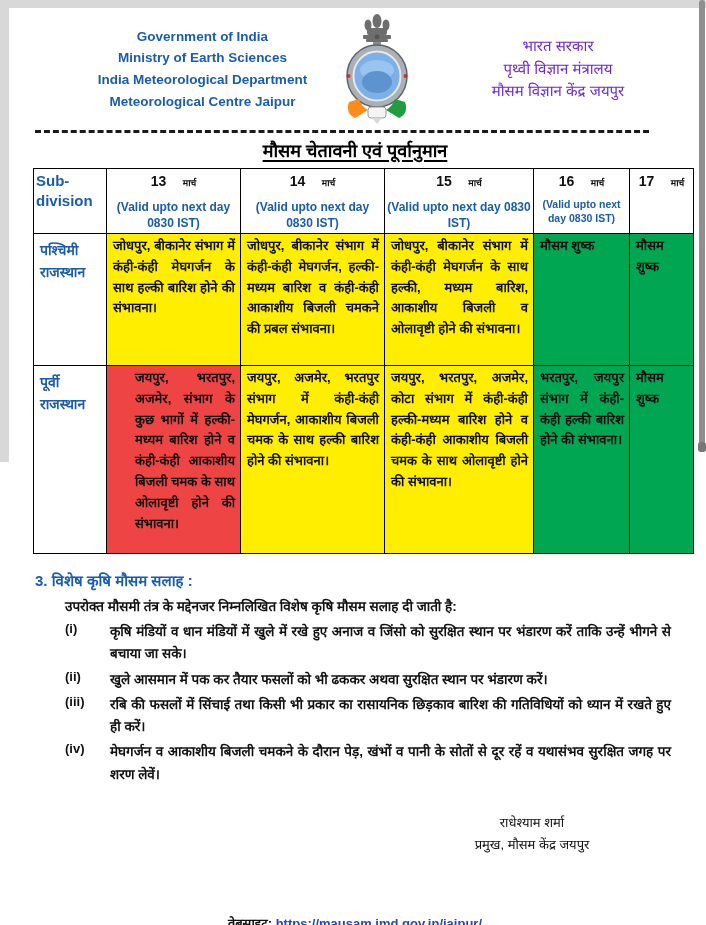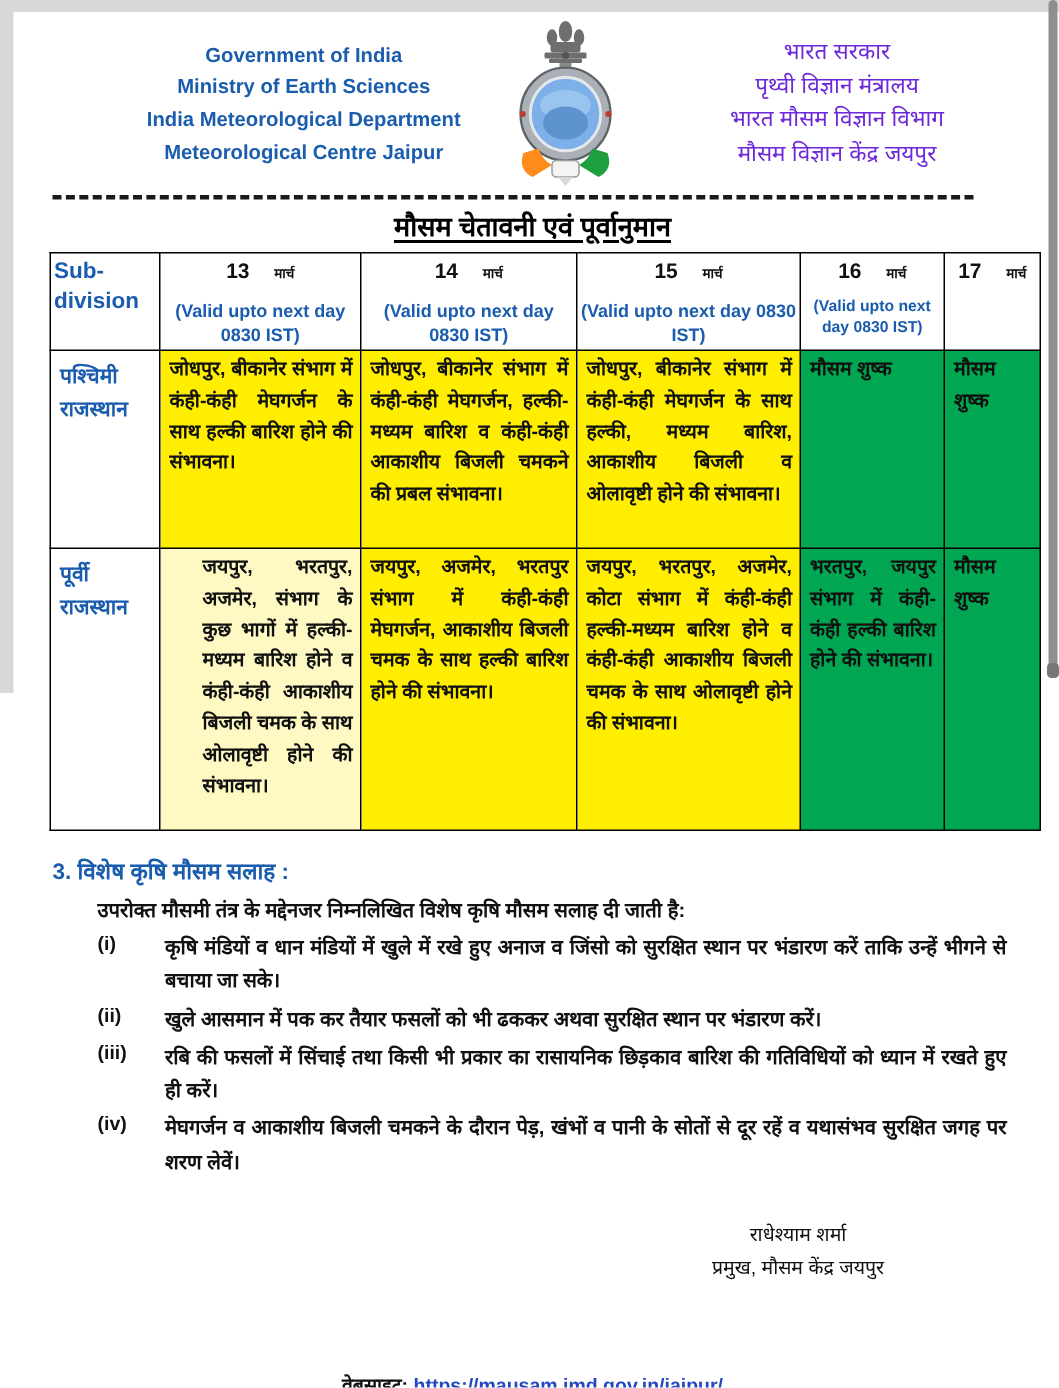--- a/index.html
+++ b/index.html
@@ -98,21 +98,20 @@
 
         <path d="M14 90 Q10 101 20 106 L33 98 Q26 94 24 87 Z" fill="#ff8c1a"></path>
         <path d="M70 90 Q74 101 64 106 L51 98 Q58 94 60 87 Z" fill="#1e9e3e"></path>
         <rect x="33" y="95" width="18" height="11" rx="3" fill="#f4f4f4" stroke="#9a9a9a"></rect>
         <path d="M37 106 L42 112 L47 106 Z" fill="#d9d9d9"></path>
       </svg>
     </div>
     <div class="hdr-hi">
       <div>भारत सरकार</div>
       <div>पृथ्वी विज्ञान मंत्रालय</div>
-      <div>भारत मौसम विज्ञान विभाग</div>
       <div>मौसम विज्ञान केंद्र जयपुर</div>
     </div>
   </div>
 
   <div class="dashes"></div>
 
   <div class="title">मौसम चेतावनी एवं पूर्वानुमान</div>
 
   <table class="wx">
     <colgroup>
@@ -150,21 +149,21 @@
     <tr class="r1">
       <td class="lbl">पश्चिमी राजस्थान</td>
       <td class="cell" style="background-color: rgb(255, 238, 0);">जोधपुर, बीकानेर संभाग में कंही-कंही मेघगर्जन के साथ हल्की बारिश होने की संभावना।</td>
       <td class="cell" style="background-color: rgb(255, 238, 0);">जोधपुर, बीकानेर संभाग में कंही-कंही मेघगर्जन, हल्की-मध्यम बारिश व कंही-कंही आकाशीय बिजली चमकने की प्रबल संभावना।</td>
       <td class="cell" style="background-color: rgb(255, 238, 0);">जोधपुर, बीकानेर संभाग में कंही-कंही मेघगर्जन के साथ हल्की, मध्यम बारिश, आकाशीय बिजली व ओलावृष्टी होने की संभावना।</td>
       <td class="cell" style="background-color: rgb(0, 166, 81);">मौसम शुष्क</td>
       <td class="cell" style="background-color: rgb(0, 166, 81);">मौसम शुष्क</td>
     </tr>
     <tr class="r2">
       <td class="lbl">पूर्वी राजस्थान</td>
-      <td class="cell" style="background-color: #fef9c3; padding-left: 28px;">जयपुर, भरतपुर, अजमेर, संभाग के कुछ भागों में हल्की-मध्यम बारिश होने व कंही-कंही आकाशीय बिजली चमक के साथ ओलावृष्टी होने की संभावना।</td>
+      <td class="cell" style="background-color: #ef4444; padding-left: 28px;">जयपुर, भरतपुर, अजमेर, संभाग के कुछ भागों में हल्की-मध्यम बारिश होने व कंही-कंही आकाशीय बिजली चमक के साथ ओलावृष्टी होने की संभावना।</td>
       <td class="cell" style="background-color: rgb(255, 238, 0);">जयपुर, अजमेर, भरतपुर संभाग में कंही-कंही मेघगर्जन, आकाशीय बिजली चमक के साथ हल्की बारिश होने की संभावना।</td>
       <td class="cell" style="background-color: rgb(255, 238, 0);">जयपुर, भरतपुर, अजमेर, कोटा संभाग में कंही-कंही हल्की-मध्यम बारिश होने व कंही-कंही आकाशीय बिजली चमक के साथ ओलावृष्टी होने की संभावना।</td>
       <td class="cell" style="background-color: rgb(0, 166, 81); margin-left: 20px;">भरतपुर, जयपुर संभाग में कंही-कंही हल्की बारिश होने की संभावना।</td>
       <td class="cell" style="background-color: rgb(0, 166, 81);">मौसम शुष्क</td>
     </tr>
   </tbody>
     </table>
 
   <div class="advisory">
     <div class="adv-h">3. विशेष कृषि मौसम सलाह :</div>

